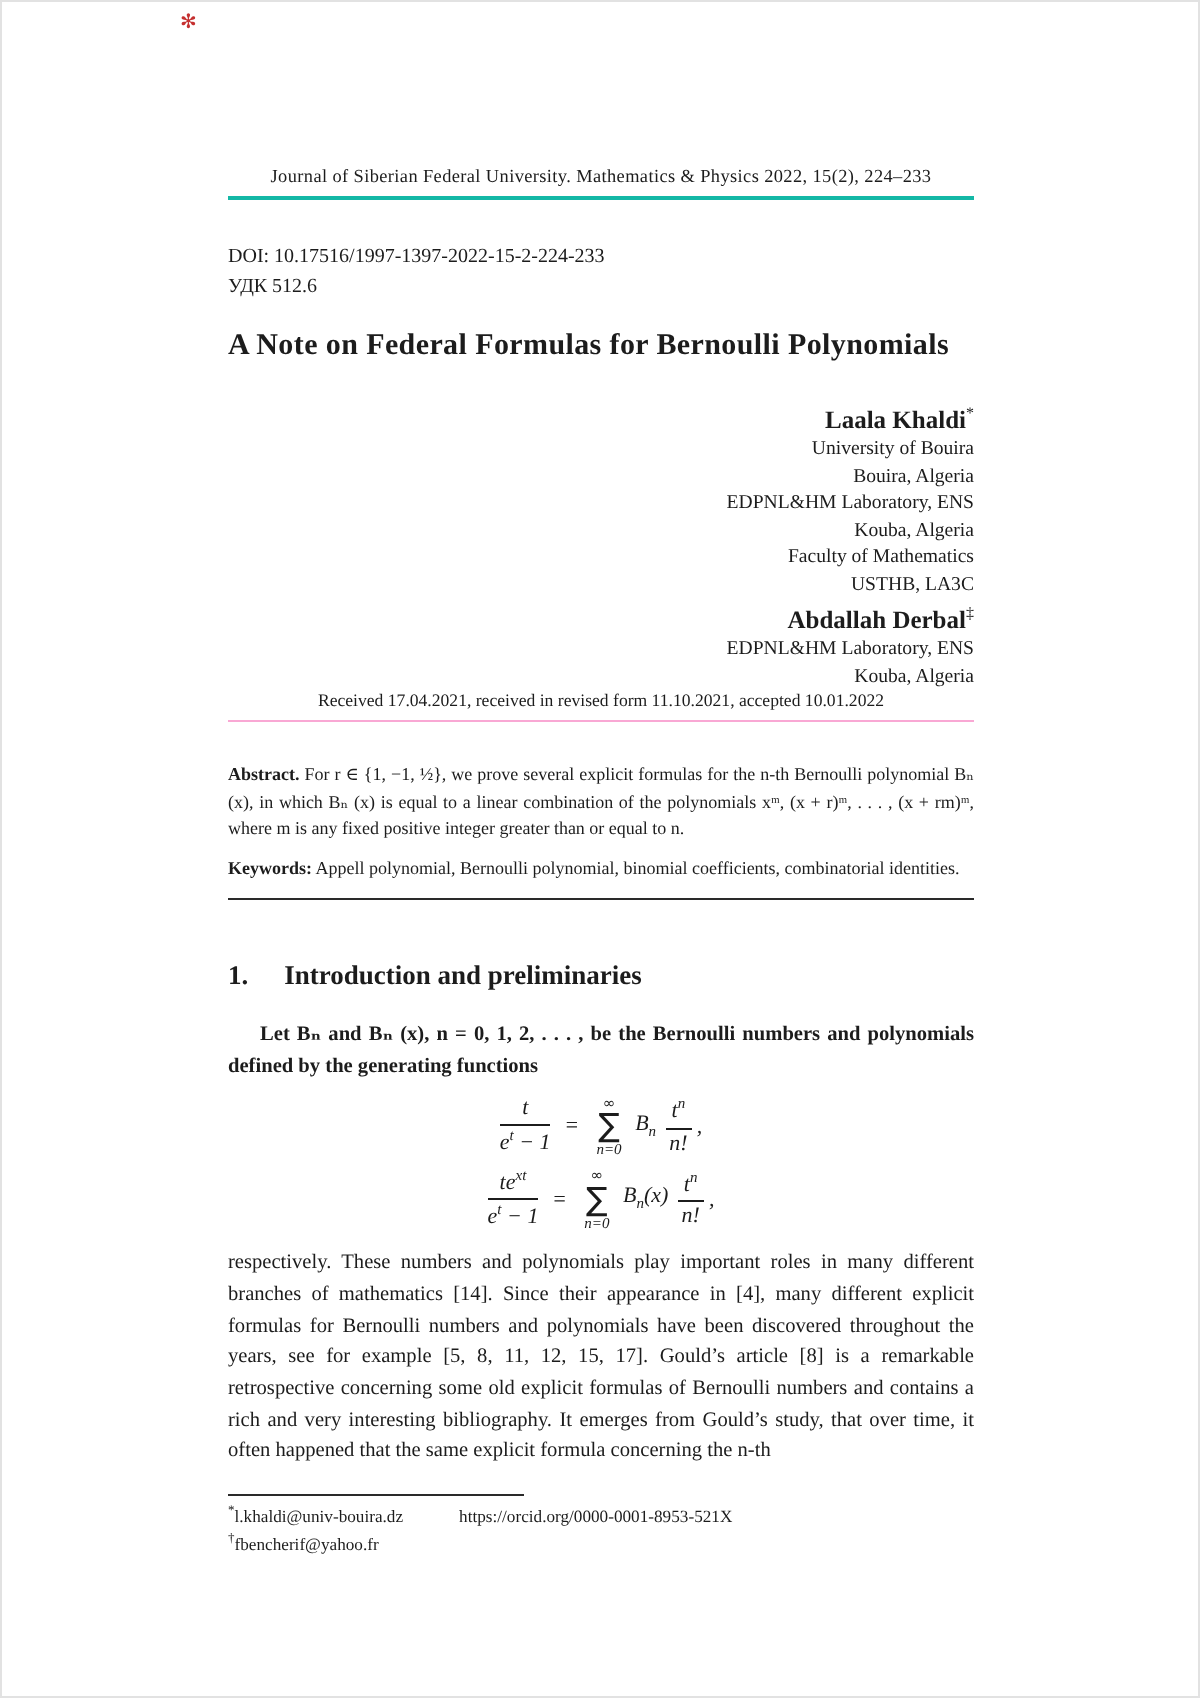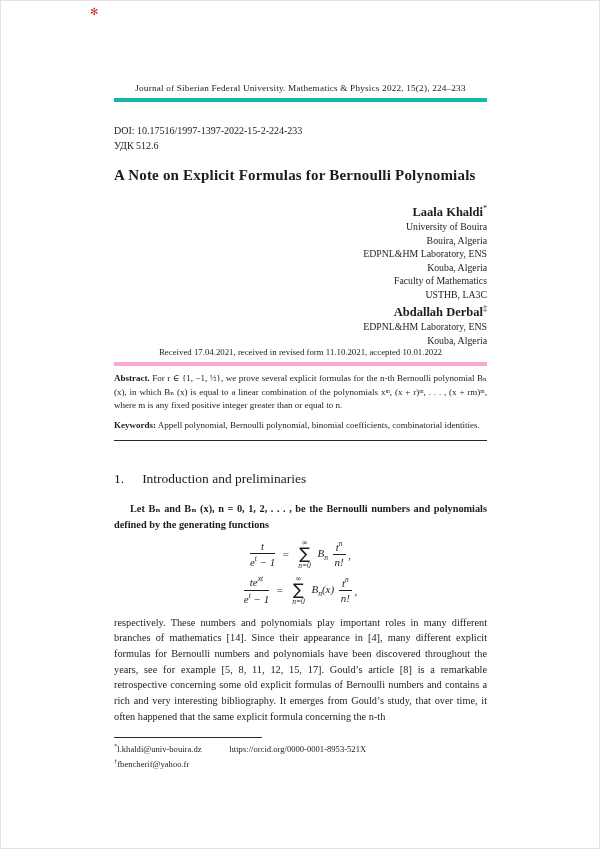--- a/index.html
+++ b/index.html
@@ -9,37 +9,37 @@
     color:#1c1c1c;position:relative;
   }
   .page{
     position:absolute;inset:0;box-sizing:border-box;
     border:1px solid #e2e2e2;
     padding:82px 112px 0 113px;
   }
   .artifact{position:absolute;left:89px;top:6px;color:#c53030;font-size:10px;line-height:1;}
   .journal-header{
     text-align:center;font-size:9.2px;letter-spacing:.2px;
-    padding-bottom:5px;border-bottom:4px solid #14b8a6;
+    padding-bottom:5px;border-bottom:2px solid #14b8a6;
   }
   .meta{margin-top:22px;font-size:10px;line-height:1.45;}
   .paper-title{margin:14px 0 0 0;font-size:15px;font-weight:bold;letter-spacing:.2px;}
   .authors{margin-top:20px;text-align:right;}
   .author-name{font-size:12.5px;font-weight:bold;margin-top:3px;}
   .author-name sup{font-size:8px;font-weight:normal;}
   .author-line{font-size:9.8px;line-height:1.38;}
   .received{margin-top:0;text-align:center;font-size:8.8px;}
   .abstract-block{
-    margin-top:5px;border-top:4px solid #f9a8d4;border-bottom:1px solid #2a2a2a;
-    padding:6px 0 8px;font-size:9px;line-height:1.5;
+    margin-top:5px;border-top:1px solid #f9a8d4;border-bottom:1px solid #2a2a2a;
+    padding:20px 0 8px;font-size:9px;line-height:1.5;
   }
   .abstract-block p{margin:0 0 6px 0;text-align:justify;}
   .abstract-block p:last-child{margin-bottom:0;}
   .lbl{font-weight:bold;}
-  .section-heading{margin:30px 0 0 0;font-size:13.5px;font-weight:normal;}
+  .section-heading{margin:30px 0 0 0;font-size:13.5px;font-weight:bold;}
   .sec-num{margin-right:18px;}
   .intro-par{margin:14px 0 0 0;font-size:10.3px;line-height:1.52;text-align:justify;text-indent:16px;font-weight:bold;}
   .equations{margin:6px 0 4px 0;text-align:center;font-size:11px;}
   .equation{margin:5px 0;font-style:italic;}
   .equation > span{vertical-align:middle;}
   .rel{margin:0 4px;}
   .frac{display:inline-block;text-align:center;line-height:1.15;}
   .frac .num{display:block;padding:0 3px 1px;border-bottom:1px solid #1c1c1c;}
   .frac .den{display:block;padding-top:1px;}
   .equation sup{font-size:7.5px;}
@@ -61,21 +61,21 @@
 
   <span class="artifact">✻</span>
 
   <div class="journal-header">Journal of Siberian Federal University. Mathematics &amp; Physics 2022, 15(2), 224–233</div>
 
   <div class="meta">
     <div>DOI: 10.17516/1997-1397-2022-15-2-224-233</div>
     <div>УДК 512.6</div>
   </div>
 
-  <h1 class="paper-title">A Note on Explicit Formulas for Bernoulli Polynomials</h1>
+  <h1 class="paper-title">A Note on Federal Formulas for Bernoulli Polynomials</h1>
 
   <div class="authors">
     <div class="author-name"><span>Laala Khaldi</span><sup>*</sup></div>
     <div class="author-line">University of Bouira</div>
     <div class="author-line">Bouira, Algeria</div>
     <div class="author-line">EDPNL&amp;HM Laboratory, ENS</div>
     <div class="author-line">Kouba, Algeria</div>
 
     <div class="author-line">Faculty of Mathematics</div>
     <div class="author-line">USTHB, LA3C</div>

